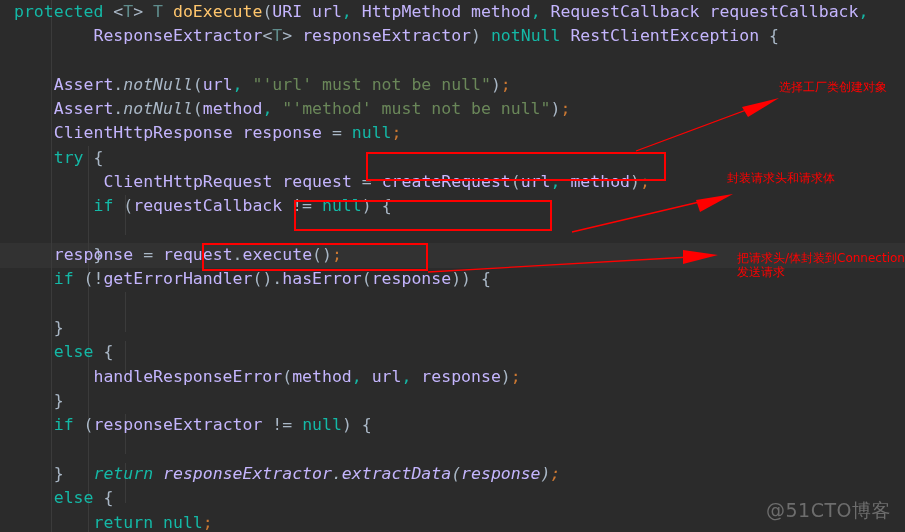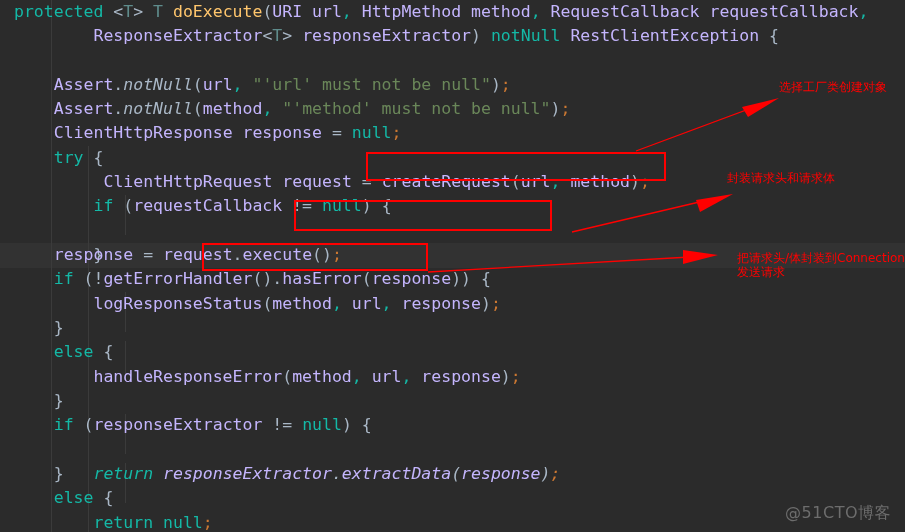--- a/index.html
+++ b/index.html
@@ -87,21 +87,21 @@
     pointer-events: none;
   }
 
   
   #watermark {
     position: absolute;
     right: 14px;
     bottom: 8px;
     color: #6d6d6d;
     font-family: "DejaVu Sans", "Liberation Sans", sans-serif;
-    font-size: 16px;
+    font-size: 19px;
     letter-spacing: 0.5px;
   }
 </style>
 </head>
 <body>
 
 <div id="screen">
 
   <div class="line-highlight" style="top:243px;"></div>
 
@@ -133,21 +133,20 @@
 
     <div class="code-line" style="top:194px;"><span class="txt">        <span class="kw">if</span> <span class="punc">(</span><span class="id">requestCallback</span> <span class="punc">!=</span> <span class="kw">null</span><span class="punc">)</span> <span class="punc">{</span></span></div>
 
 
     <div class="code-line" style="top:243px;"><span class="txt">        <span class="punc">}</span></span></div>
 
     <div class="code-line" style="top:243px;"><span class="txt">    <span class="id">response</span> <span class="punc">=</span> <span class="id">request</span><span class="punc">.</span><span class="id">execute</span><span class="punc">()</span><span class="semi">;</span></span></div>
 
     <div class="code-line" style="top:267px;"><span class="txt">    <span class="kw">if</span> <span class="punc">(!</span><span class="id">getErrorHandler</span><span class="punc">().</span><span class="id">hasError</span><span class="punc">(</span><span class="id">response</span><span class="punc">))</span> <span class="punc">{</span></span></div>
 
-    <div class="code-line" style="top:292px;"><span class="txt">        <span class="id">logResponseStatus</span><span class="punc">(</span><span class="id">method</span><span class="kw">,</span> <span class="id">url</span><span class="kw">,</span> <span class="id">response</span><span class="punc">)</span><span class="semi">;</span></span></div>
 
     <div class="code-line" style="top:316px;"><span class="txt">    <span class="punc">}</span></span></div>
 
     <div class="code-line" style="top:340px;"><span class="txt">    <span class="kw">else</span> <span class="punc">{</span></span></div>
 
     <div class="code-line" style="top:365px;"><span class="txt">        <span class="id">handleResponseError</span><span class="punc">(</span><span class="id">method</span><span class="kw">,</span> <span class="id">url</span><span class="kw">,</span> <span class="id">response</span><span class="punc">)</span><span class="semi">;</span></span></div>
 
     <div class="code-line" style="top:389px;"><span class="txt">    <span class="punc">}</span></span></div>
 
     <div class="code-line" style="top:413px;"><span class="txt">    <span class="kw">if</span> <span class="punc">(</span><span class="id">responseExtractor</span> <span class="punc">!=</span> <span class="kw">null</span><span class="punc">)</span> <span class="punc">{</span></span></div>

